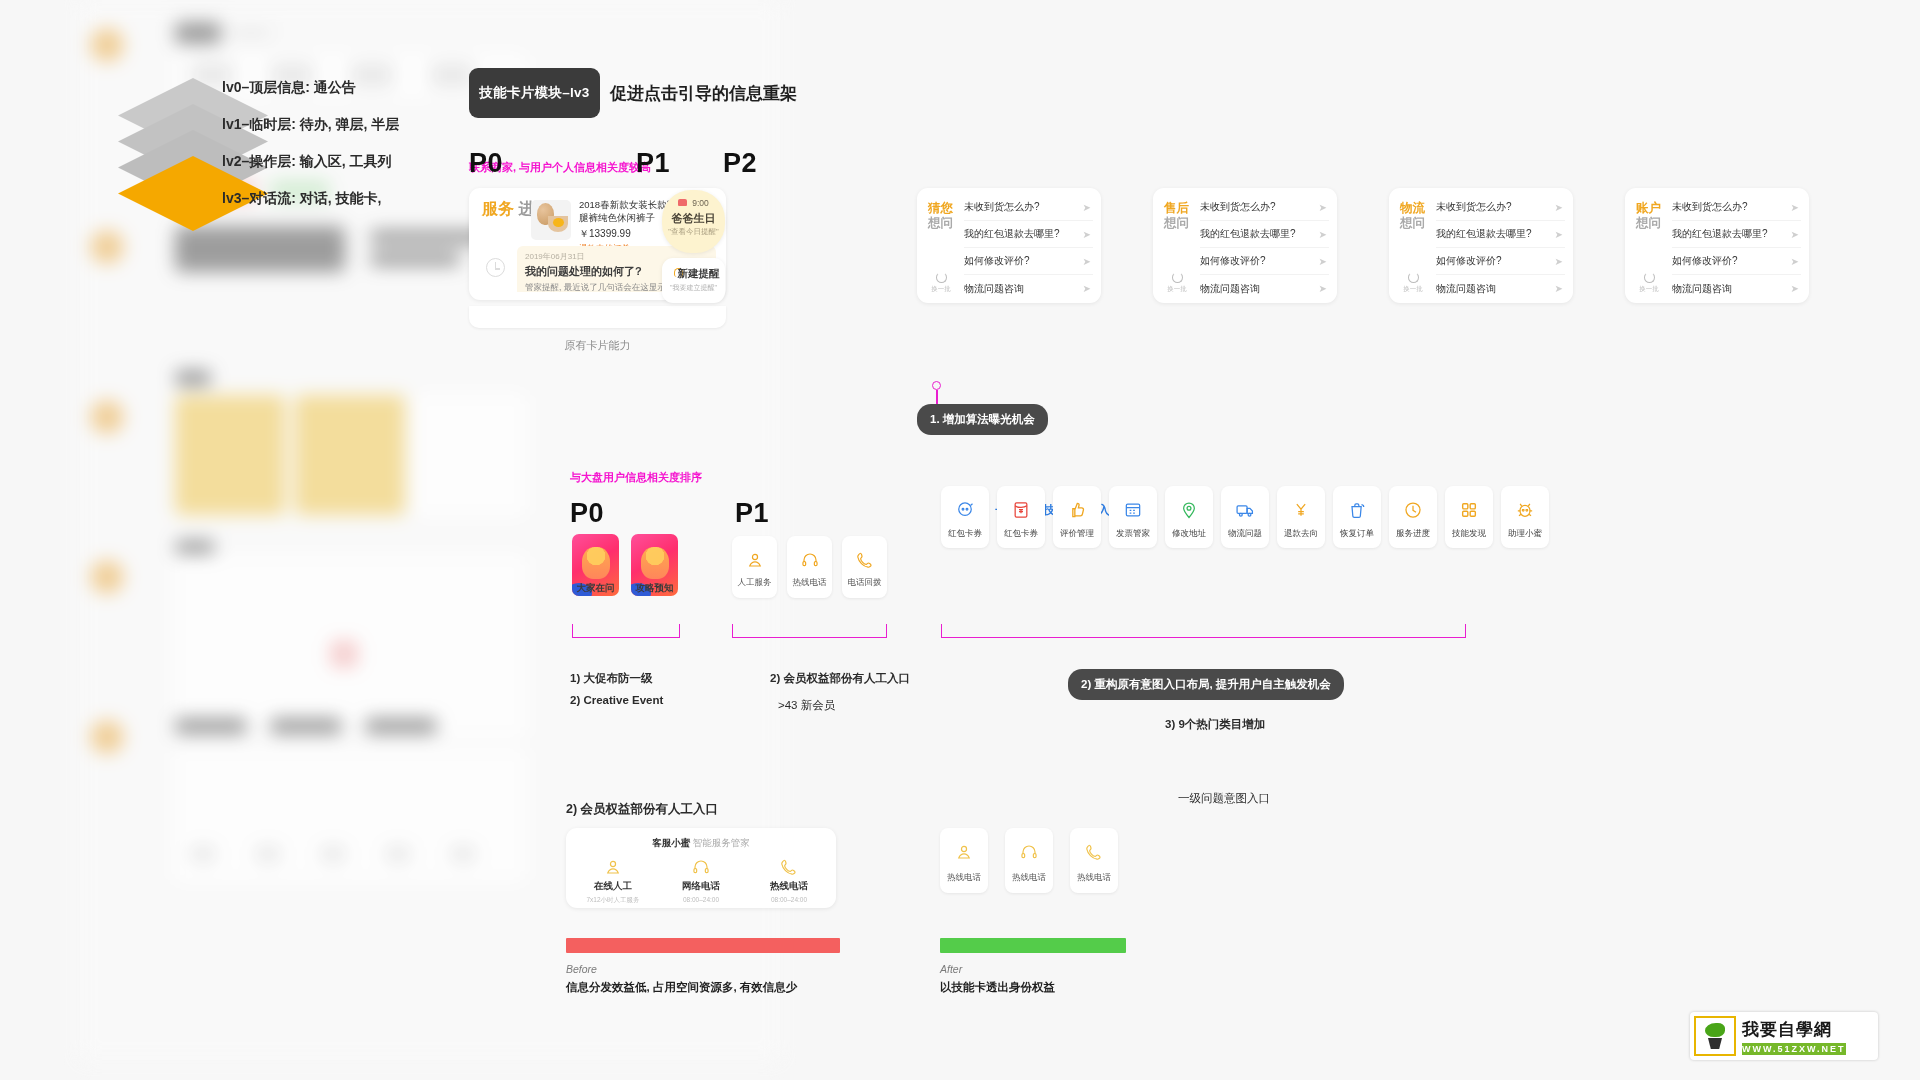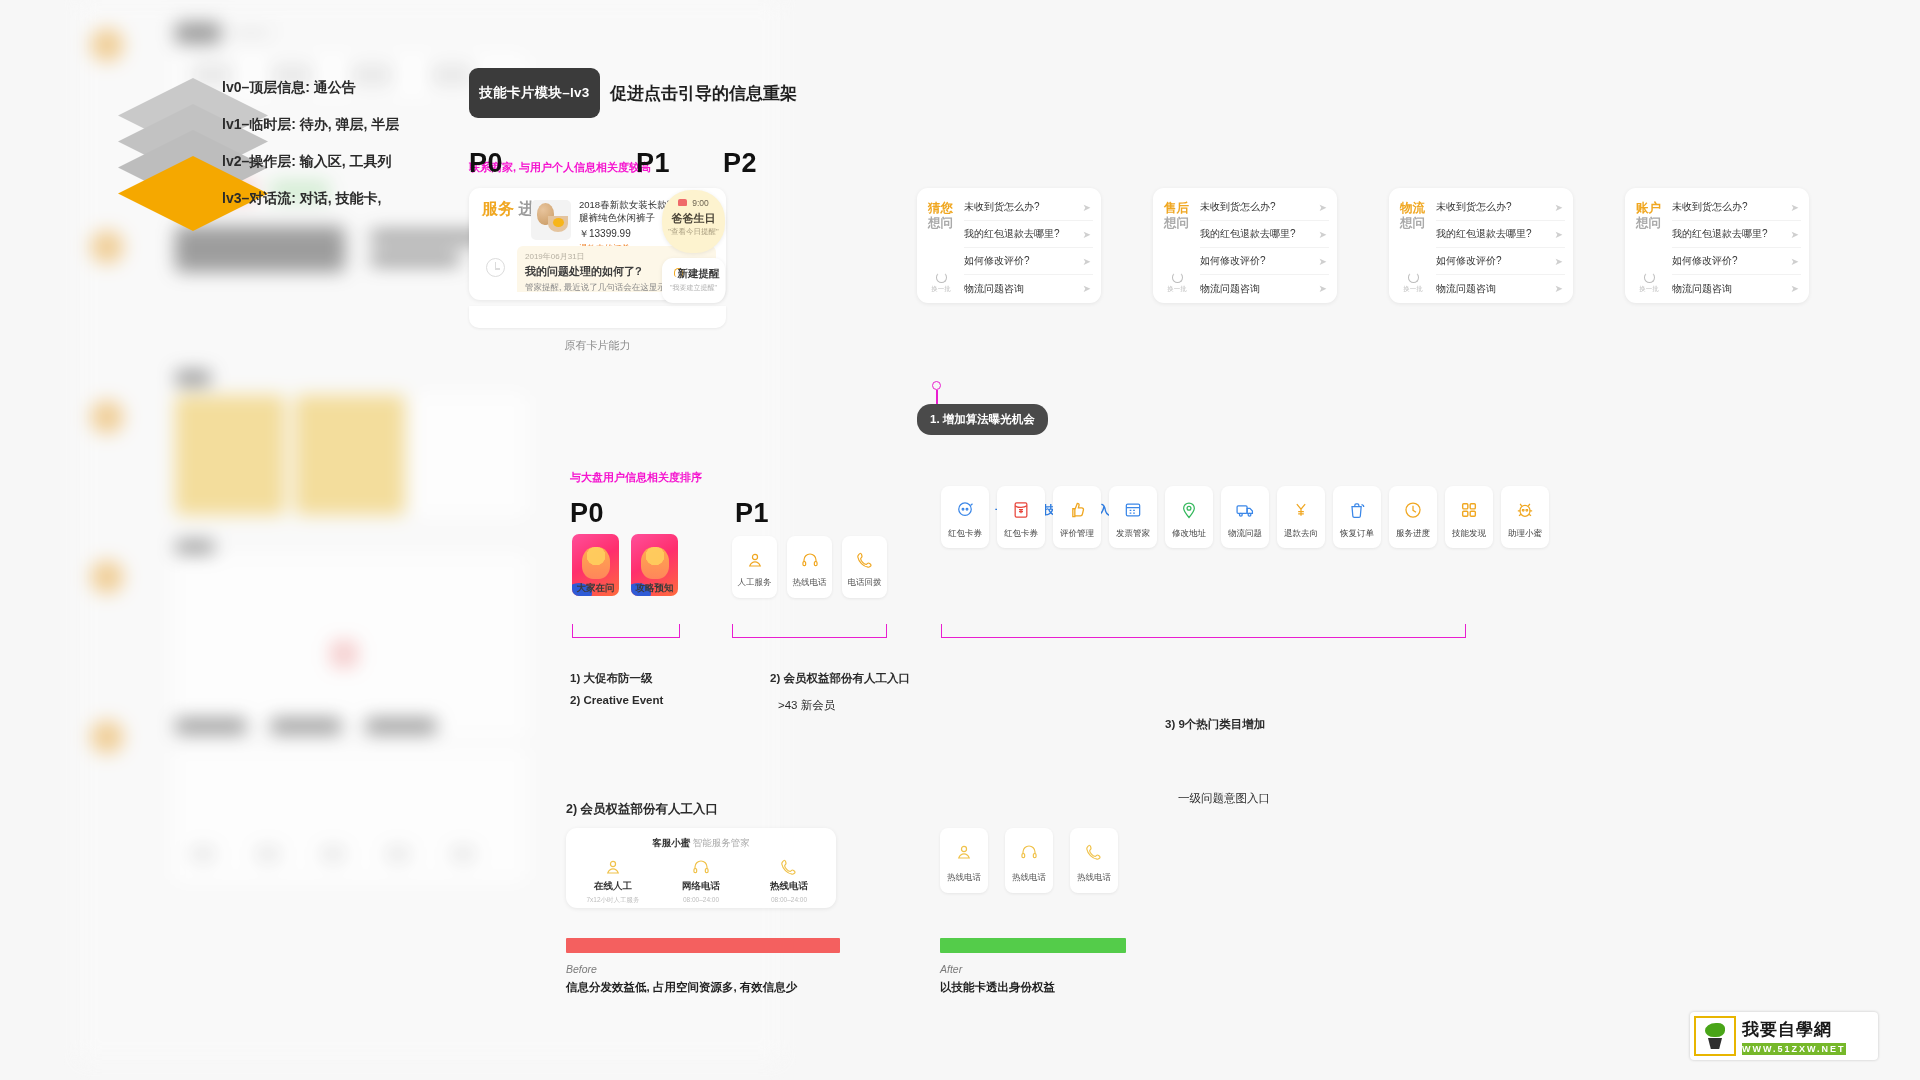--- a/index.html
+++ b/index.html
@@ -564,20 +564,21 @@
 
   <div class="mline" style="left:572px; top:624px; width:108px;"></div>
   <div class="mline" style="left:732px; top:624px; width:155px;"></div>
   <div class="mline" style="left:941px; top:624px; width:525px;"></div>
 
   <div class="note-txt note-bold" style="left:570px; top:668px;">1) 大促布防一级</div>
   <div class="note-txt note-bold" style="left:570px; top:690px;">2) Creative Event</div>
   <div class="note-txt note-bold" style="left:770px; top:668px;">2) 会员权益部份有人工入口</div>
   <div class="note-txt" style="left:778px; top:695px;">&gt;43 新会员</div>
 
+  <div class="bubble" style="left:1068px; top:669px;">2) 重构原有意图入口布局, 提升用户自主触发机会</div>
   <div class="note-txt note-bold" style="left:1165px; top:714px;">3) 9个热门类目增加</div>
   <div class="note-txt" style="left:1178px; top:740px;margin-top:48px;">一级问题意图入口</div>
 
   <div class="note-txt note-bold" style="left:566px; top:798px; font-size:12.5px;">2) 会员权益部份有人工入口</div>
 
   <div class="card" id="mcard">
     <div class="mtitle">
       <b>客服小蜜</b>
       <i>智能服务管家</i>
     </div>

